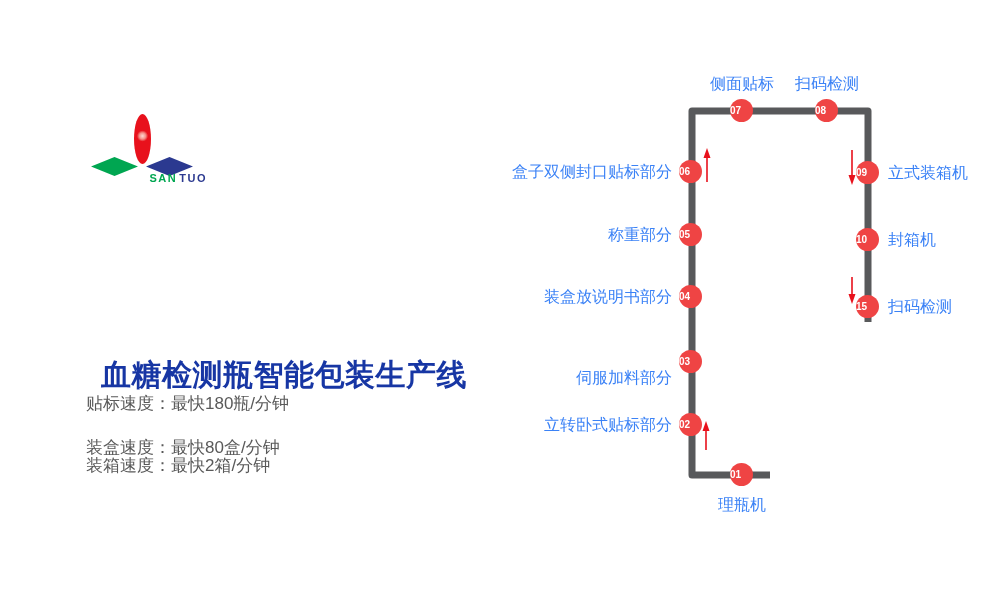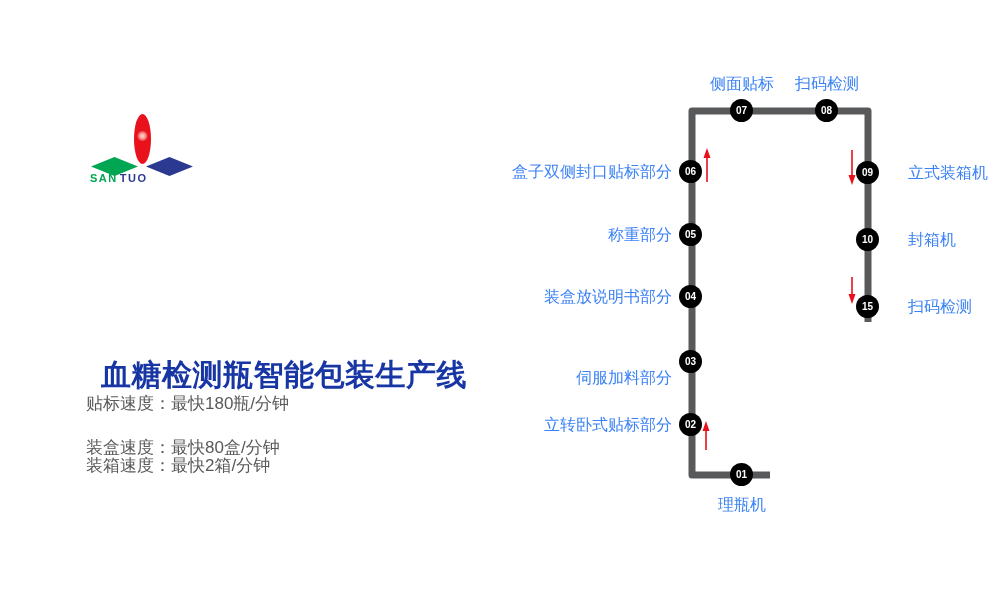--- a/index.html
+++ b/index.html
@@ -13,62 +13,62 @@
   .logo{position:absolute;left:80px;top:108px;width:130px;height:85px;}
   .logo-ellipse{
     position:absolute;left:54px;top:6px;width:17px;height:50px;border-radius:50%;
     background:radial-gradient(circle 7px at 50% 44%, #ffd9d4 0%, #f4918a 45%, rgba(232,17,28,0) 80%), #e8111c;
     z-index:2;
   }
   .logo-diamond{position:absolute;top:49px;width:47px;height:19px;
     clip-path:polygon(50% 0%,100% 50%,50% 100%,0% 50%);z-index:1;}
   .logo-diamond.green{left:11px;background:#00a651;}
   .logo-diamond.blue{left:66px;background:#2b3990;}
-  .logo-text{position:absolute;left:10px;top:64px;width:104px;text-align:left;
+  .logo-text{position:absolute;left:23px;top:64px;width:104px;text-align:right;
     font-size:11px;font-weight:bold;letter-spacing:1.5px;z-index:3;}
   .logo-text .san{color:#00a651;}
   .logo-text .tuo{color:#2b3990;margin-left:2px;}
 
   
   .title{
     position:absolute;left:85px;top:341px;margin:16px;width:420px;
     font-size:30px;line-height:36px;font-weight:bold;color:#1736a4;letter-spacing:0.5px;
   }
   .spec{position:absolute;left:86px;font-size:17px;line-height:16px;color:#595959;}
   .spec1{top:396px;}
   .spec2{top:428px;margin-top:12px;}
   .spec3{top:458px;}
 
   
   .flow-svg{position:absolute;left:0;top:0;pointer-events:none;}
 
   .node{
-    position:absolute;width:23px;height:23px;border-radius:50%;background:#000000;
-    display:flex;align-items:center;justify-content:center;z-index:5;
+    position:absolute;width:23px;height:23px;border-radius:50%;background:#ef4444;
+    display:flex;align-items:center;justify-content:flex-start;z-index:5;
   }
   .node span{color:#ffffff;font-size:10px;font-weight:bold;line-height:1;}
   .n01{left:730px;top:463px;}
   .n02{left:679px;top:413px;}
   .n03{left:679px;top:350px;}
   .n04{left:679px;top:285px;}
   .n05{left:679px;top:223px;}
   .n06{left:679px;top:160px;}
   .n07{left:730px;top:99px;}
   .n08{left:815px;top:99px;}
   .n09{left:856px;top:161px;}
   .n10{left:856px;top:228px;}
   .n11{left:856px;top:295px;}
 
   .flabel{
     position:absolute;font-size:16px;line-height:22px;color:#3b82f6;font-weight:500;
     white-space:nowrap;z-index:4;
   }
   .flabel.left{right:328px;text-align:right;}
   .l02{top:414px;} .l03{top:351px;margin-top:16px;} .l04{top:286px;} .l05{top:224px;} .l06{top:161px;}
-  .flabel.right{left:888px;margin-left:20px;}
+  .flabel.right{left:888px;}
   .l09{top:162px;} .l10{top:229px;} .l11{top:296px;}
   .flabel.top{top:73px;width:120px;text-align:center;}
   .l07{left:682px;} .l08{left:767px;}
   .flabel.bottom{top:494px;width:120px;text-align:center;left:682px;}
 </style>
 </head>
 <body>
 
 <div class="stage">
 

